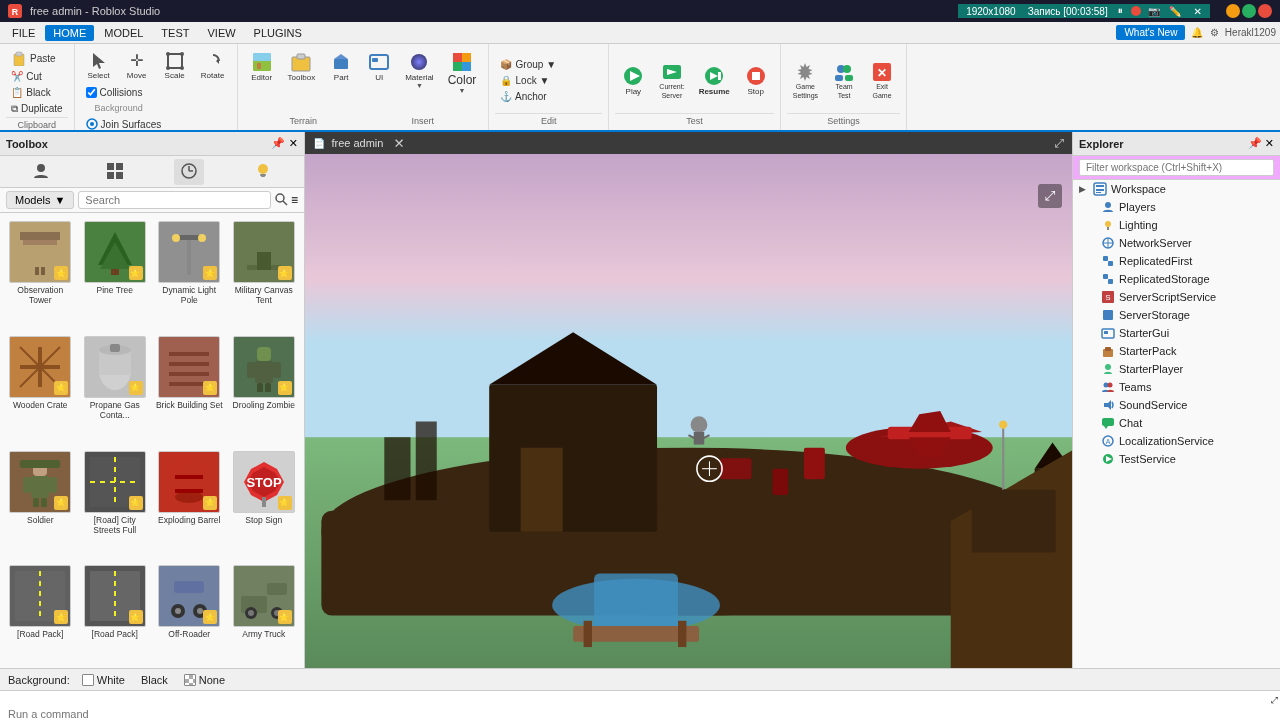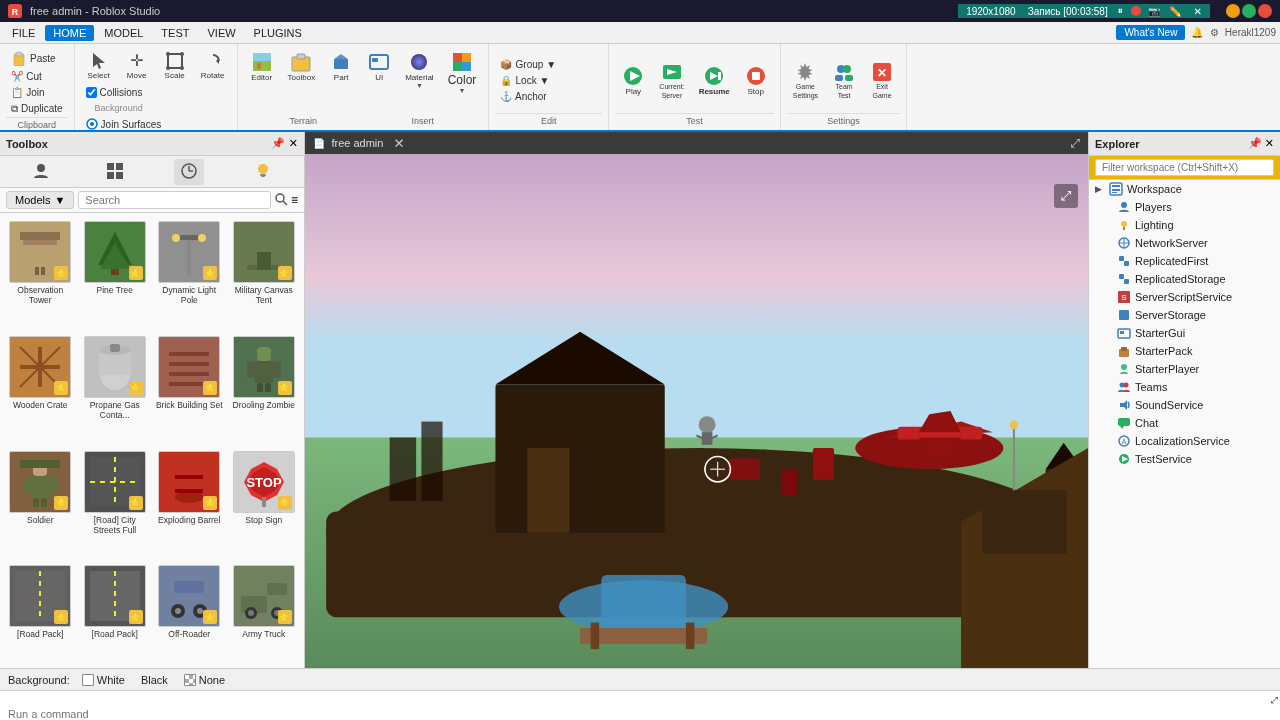--- a/index.html
+++ b/index.html
@@ -106,31 +106,31 @@
       height: 22px; background: #3a3a3a; display: flex; align-items: center;
       padding: 0 8px; gap: 6px; color: #ddd; font-size: 11px;
     }
     .viewport-canvas {
       width: 100%; height: calc(100% - 22px); position: relative;
       background: linear-gradient(180deg, #c8a8c8 0%, #e8c8d8 30%, #b0d8f0 50%, #7cb87c 80%, #6a9a6a 100%);
     }
 
     
     .explorer {
-      width: 192px; background: #f9f9f9; border-left: 1px solid #ccc;
+      width: 208px; background: #f9f9f9; border-left: 1px solid #ccc;
       display: flex; flex-direction: column;
     }
     .explorer-header {
       display: flex; align-items: center; justify-content: space-between;
       padding: 4px 6px; background: #e8e8e8; border-bottom: 1px solid #ccc; height: 24px;
     }
     .explorer-title { font-size: 11px; font-weight: bold; }
     .explorer-search {
       padding: 3px 6px; border-bottom: 1px solid #ccc; font-size: 10px;
-      color: #888; background: #eab308; border-top: none;
+      color: #888; background: #f0abfc; border-top: none;
     }
     .explorer-item {
       display: flex; align-items: center; padding: 2px 6px; gap: 4px;
       font-size: 11px; cursor: pointer; white-space: nowrap;
     }
     .explorer-indent { padding-left: 14px; }
     .explorer-icon { width: 14px; height: 14px; display: inline-flex; align-items: center; justify-content: center; }
     .chevron { font-size: 9px; color: #555; width: 10px; }
 
     
@@ -214,21 +214,21 @@
     <div class="ribbon-items">
       <div style="display:flex; flex-direction:column; gap:1px;">
         <button class="ribbon-btn-small">
           <svg width="16" height="16" viewBox="0 0 16 16">
               <rect x="3" y="4" width="10" height="12" rx="1" fill="#f0c040" stroke="#999" stroke-width="0.5"></rect>
               <rect x="5" y="2" width="6" height="4" rx="1" fill="#ccc" stroke="#999" stroke-width="0.5"></rect>
             </svg>
           Paste
         </button>
         <button class="ribbon-btn-small">✂️ Cut</button>
-        <button class="ribbon-btn-small">📋 Join</button>
+        <button class="ribbon-btn-small">📋 Black</button>
         <button class="ribbon-btn-small">⧉ Duplicate</button>
       </div>
     </div>
     <div class="ribbon-section-label">Clipboard</div>
   </div>
 
   <div class="ribbon-section">
     <div style="display:flex; flex-direction:column; flex:1;">
       <div style="display:flex; gap:2px; margin-bottom:2px;">
         <button class="ribbon-btn">

